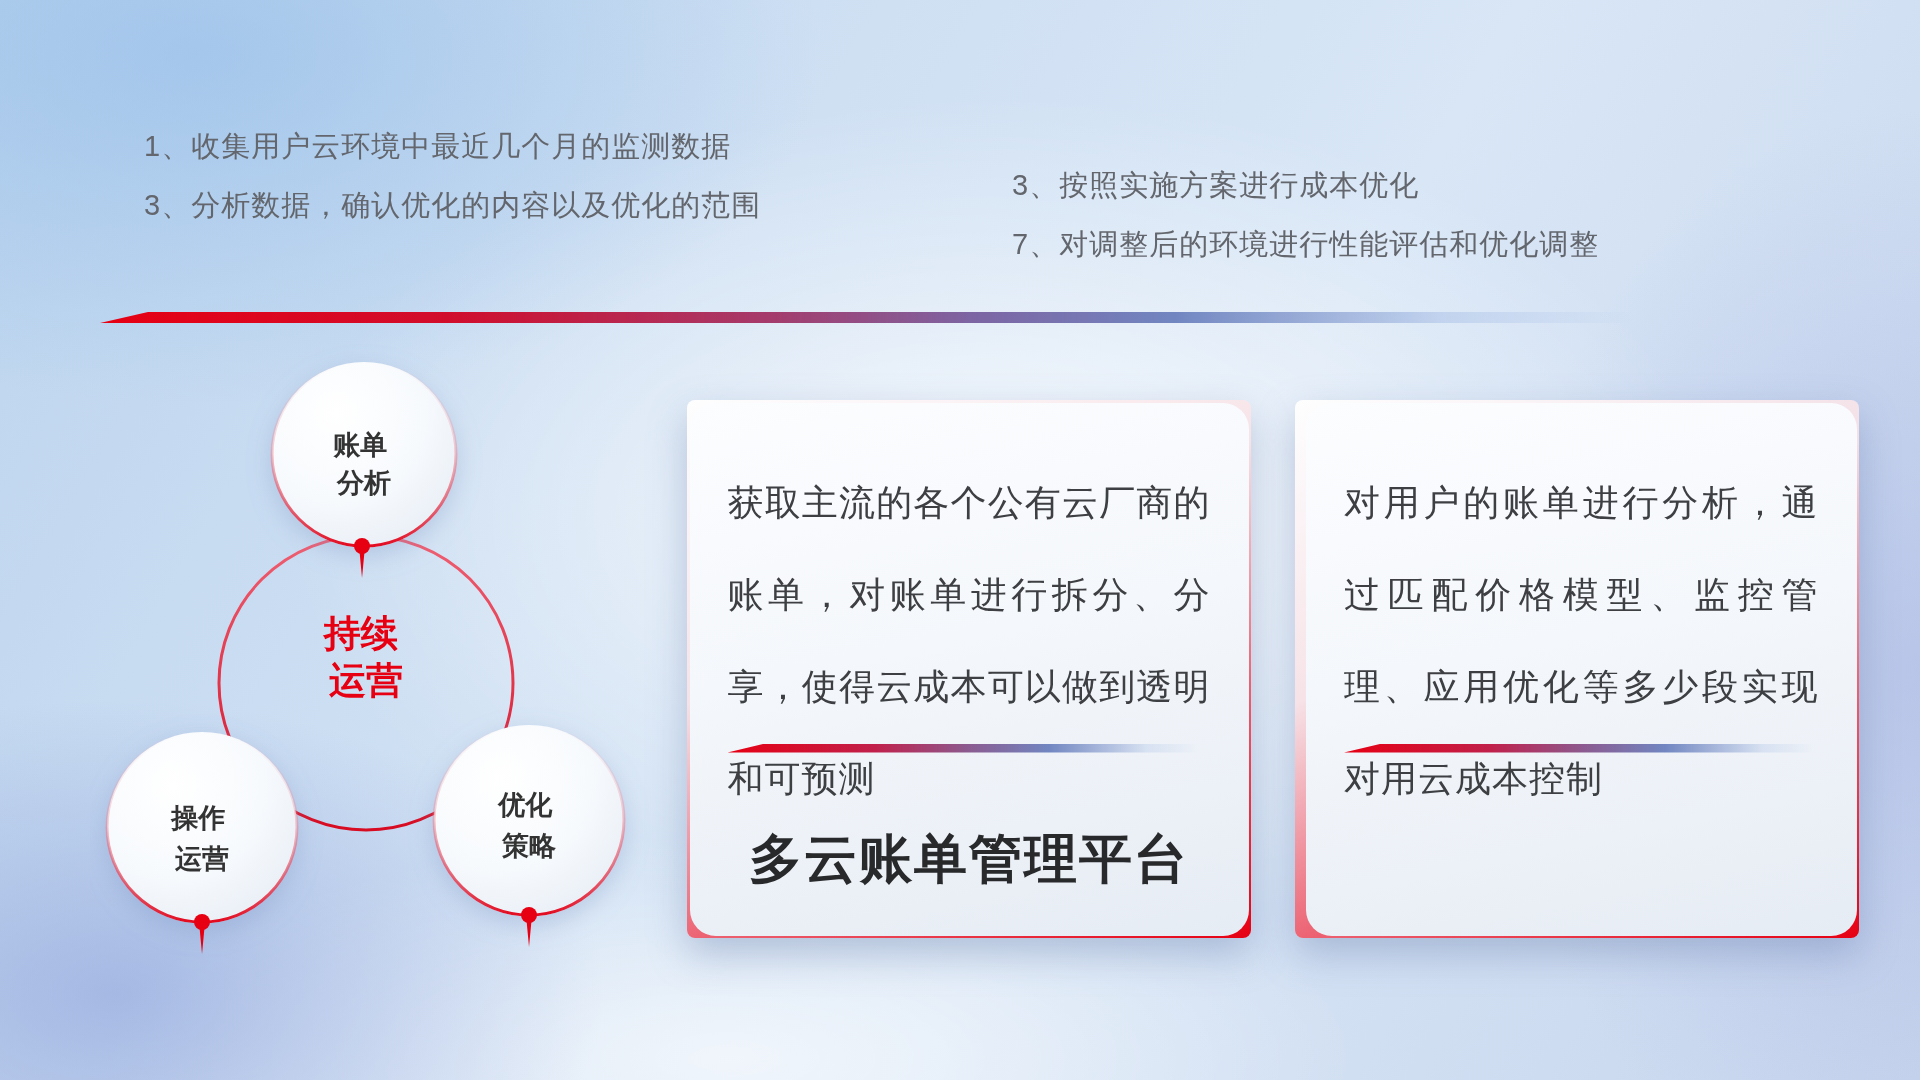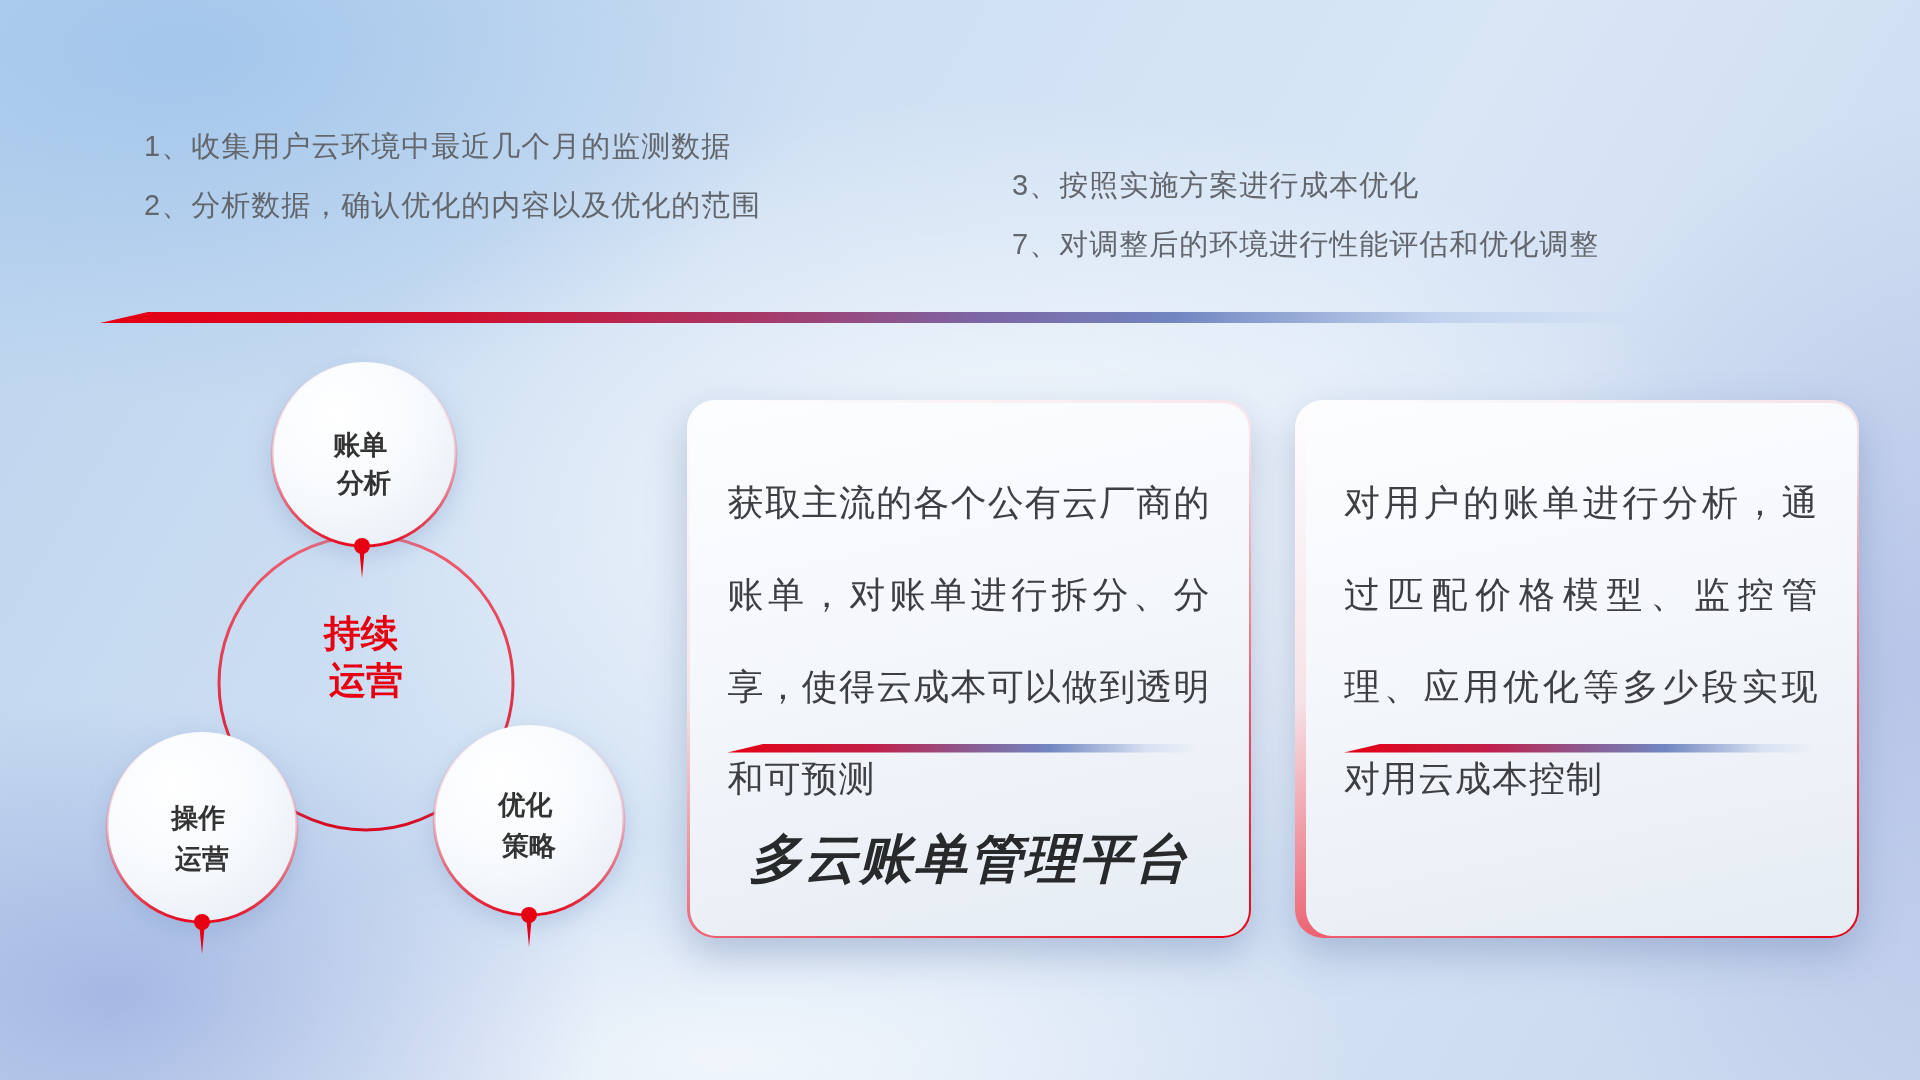--- a/index.html
+++ b/index.html
@@ -26,52 +26,52 @@
     background:linear-gradient(90deg,#e60013 0%,#d10d2c 22%,#a63a6a 42%,#7d64a2 55%,#7186c1 68%,rgba(160,185,228,0.45) 85%,rgba(190,210,240,0) 97%);
     clip-path:polygon(0 100%,48px 0,100% 0,100% 100%);
   }
 
   
   .cycle-svg{position:absolute;left:90px;top:340px;width:560px;height:660px;}
   .cycle-svg text{font-family:"Liberation Sans",sans-serif;}
 
   
   .card{
-    position:absolute;top:400px;width:564px;height:538px;border-radius:28px;padding:2.5px;box-sizing:border-box;
+    position:absolute;top:400px;width:564px;height:538px;border-radius:8px;padding:2.5px;box-sizing:border-box;
     background:linear-gradient(155deg,rgba(255,255,255,0.95) 0%,rgba(248,225,229,0.9) 38%,#ec6272 68%,#e60013 100%);
     box-shadow:0 16px 38px rgba(96,122,168,0.38);
   }
   .card-mid{left:687px;}
   .card-right{left:1295px;padding-left:11px;}
   .card-inner{
     position:relative;width:100%;height:100%;border-radius:26px;box-sizing:border-box;
     background:linear-gradient(168deg,#fcfdff 0%,#f4f7fb 45%,#e6ecf4 100%);
   }
   .card-body{
     position:absolute;left:38px;right:38px;top:54px;
     font-size:36px;line-height:92px;color:#3d3f42;text-align:justify;letter-spacing:1px;
   }
   .card-divider{
     position:absolute;left:38px;top:341px;width:486px;height:9px;
     background:linear-gradient(90deg,#e60013 0%,#c1204a 30%,#8a5c92 50%,#7186c1 66%,rgba(170,192,230,0.35) 86%,rgba(190,210,240,0) 97%);
     clip-path:polygon(0 100%,38px 0,100% 0,100% 100%);
   }
   .card-title{
     position:absolute;left:0;right:0;bottom:40px;text-align:center;
-    font-size:53px;font-weight:900;color:#28292b;letter-spacing:2px;font-style:italic;
+    font-size:53px;font-weight:900;color:#28292b;letter-spacing:2px;
   }
 </style>
 </head>
 <body>
 
 <div class="slide">
 
   <div class="steps steps-left">
     <div>1、收集用户云环境中最近几个月的监测数据</div>
-    <div>2、分析数据，确认优化的内容以及优化的范围</div>
+    <div>3、分析数据，确认优化的内容以及优化的范围</div>
   </div>
 
   <div class="steps steps-right">
     <div>3、按照实施方案进行成本优化</div>
     <div>7、对调整后的环境进行性能评估和优化调整</div>
   </div>
 
   <div class="main-divider"></div>
 
   <svg class="cycle-svg" viewBox="0 0 560 660">

